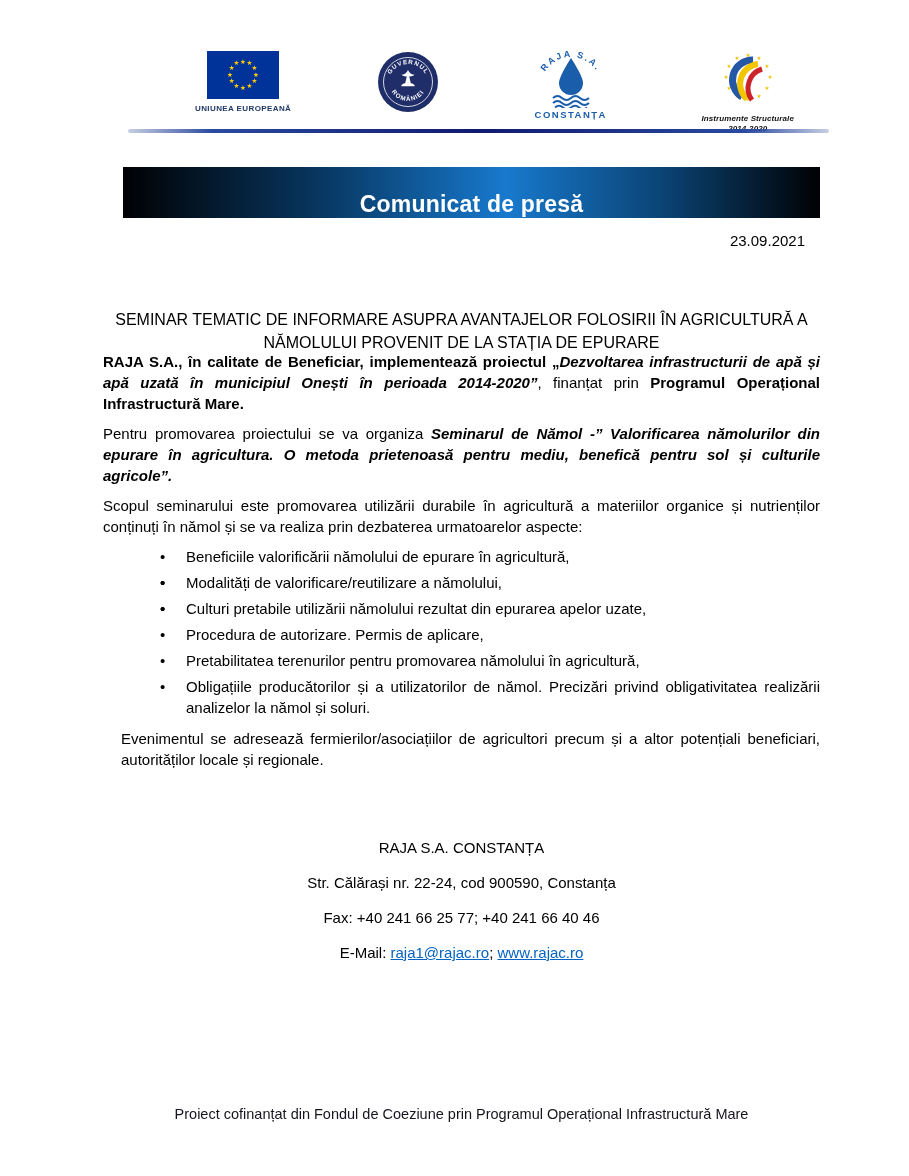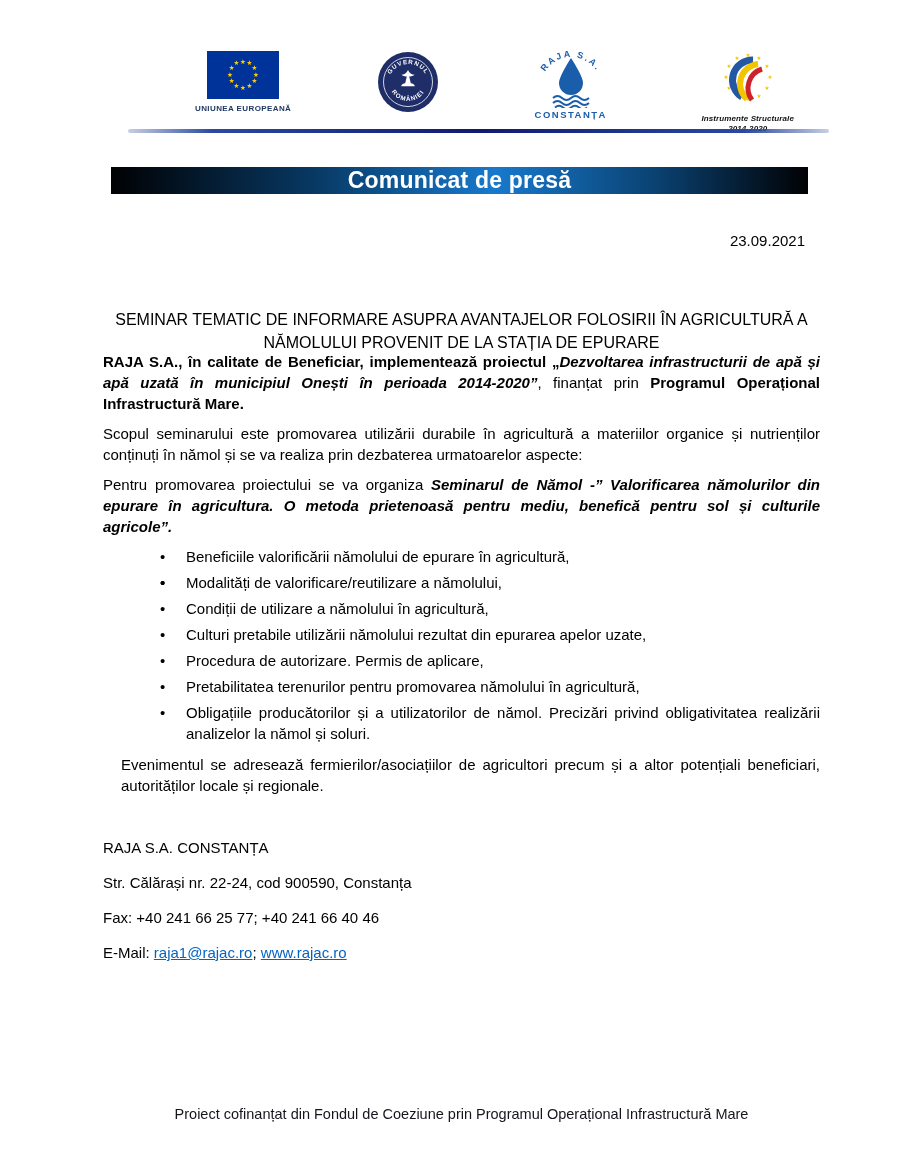--- a/index.html
+++ b/index.html
@@ -24,21 +24,21 @@
   .raja-caption { color:#1a5dab; letter-spacing:1.5px; font-size:9.5px; margin-top:2px; }
 
   
   .logo-divider {
     position:absolute; top:129px; left:128px; right:80px; height:4px; border-radius:2px;
     background:linear-gradient(90deg, rgba(35,65,143,.25) 0%, #2a4aa0 12%, #101a6e 50%, #2a4aa0 88%, rgba(35,65,143,.25) 100%);
   }
 
   
   .banner {
-    position:absolute; top:167px; left:111px; width:697px; height:27px;
+    position:absolute; top:167px; left:123px; width:697px; height:51px;
     background:linear-gradient(90deg, #010103 0%, #07365f 28%, #1879cd 55%, #0a4272 78%, #010103 100%);
     display:flex; align-items:flex-end; justify-content:center;
   }
   .banner span {
     color:#ffffff; font-size:23px; font-weight:bold; letter-spacing:.2px;
   }
 
   .date-line {
     position:absolute; top:232px; right:104px; font-size:15px;
   }
@@ -67,21 +67,21 @@
   ul.topics li .bullet {
     position:absolute; left:0; top:0; font-size:15px;
   }
   p.indented { text-indent:0; margin-left:18px; }
 
   
   .contact {
     position:absolute; top:838px; left:103px; right:89px;
     font-size:15px;
   }
-  .contact p { margin-bottom:15px; line-height:20px; }
+  .contact p { margin-bottom:15px; line-height:20px;text-align:center; }
   .contact a { color:#0563c1; text-decoration:underline; }
 
   
   .doc-footer {
     position:absolute; top:1105px; left:103px; right:89px;
     text-align:center; font-size:14.5px; color:#15151f; line-height:19px;
   }
 </style>
 </head>
 <body>
@@ -180,29 +180,29 @@
     <span>Comunicat de presă</span>
   </div>
 
   <div class="date-line">23.09.2021</div>
 
   <h1 class="doc-heading">SEMINAR TEMATIC DE INFORMARE ASUPRA AVANTAJELOR FOLOSIRII ÎN AGRICULTURĂ A NĂMOLULUI PROVENIT DE LA STAȚIA DE EPURARE</h1>
 
   <main class="body-text">
     <p><span class="b">RAJA S.A., în calitate de Beneficiar, implementează proiectul „</span><span class="bi">Dezvoltarea infrastructurii de apă și apă uzată în municipiul Onești în perioada 2014-2020”</span><span>, finanțat prin </span><span class="b">Programul Operațional Infrastructură Mare.</span></p>
 
+    <p><span>Pentru promovarea proiectului se va organiza </span><span class="bi">Seminarul de Nămol -” Valorificarea nămolurilor din epurare în agricultura. O metoda prietenoasă pentru mediu, benefică pentru sol și culturile agricole”.</span></p>
+
     <p>Scopul seminarului este promovarea utilizării durabile în agricultură a materiilor organice și nutrienților conținuți în nămol și se va realiza prin dezbaterea urmatoarelor aspecte:</p>
-
-    <p><span>Pentru promovarea proiectului se va organiza </span><span class="bi">Seminarul de Nămol -” Valorificarea nămolurilor din epurare în agricultura. O metoda prietenoasă pentru mediu, benefică pentru sol și culturile agricole”.</span></p>
 
     <ul class="topics">
       <li><span class="bullet">•</span><span>Beneficiile valorificării nămolului de epurare în agricultură,</span></li>
       <li><span class="bullet">•</span></li>
       <li><span class="bullet">•</span><span>Modalități de valorificare/reutilizare a nămolului,</span></li>
-      <li><span class="bullet">•</span><span>Condiții de utilizare a nămolului în agricultură,</span></li>
+      <li><span class="bullet">•</span></li>
       <li><span class="bullet">•</span><span>Culturi pretabile utilizării nămolului rezultat din epurarea apelor uzate,</span></li>
       <li><span class="bullet">•</span><span>Procedura de autorizare. Permis de aplicare,</span></li>
       <li><span class="bullet">•</span><span>Pretabilitatea terenurilor pentru promovarea nămolului în agricultură,</span></li>
       <li><span class="bullet">•</span><span>Obligațiile producătorilor și a utilizatorilor de nămol. Precizări privind obligativitatea realizării analizelor la nămol și soluri.</span></li>
     </ul>
 
     <p class="indented">Evenimentul se adresează fermierilor/asociațiilor de agricultori precum și a altor potențiali beneficiari, autorităților locale și regionale.</p>
   </main>
 
   <section class="contact">

